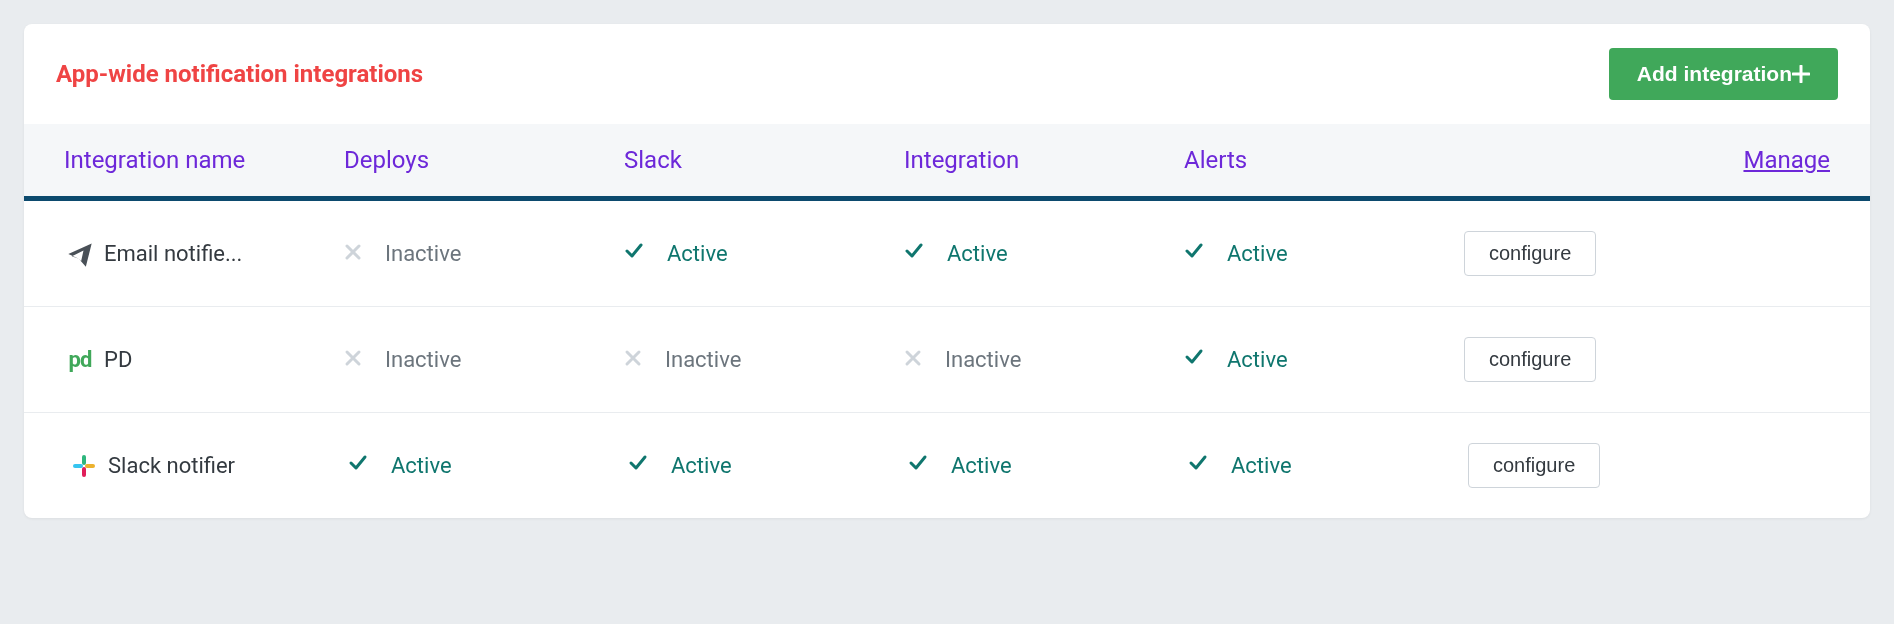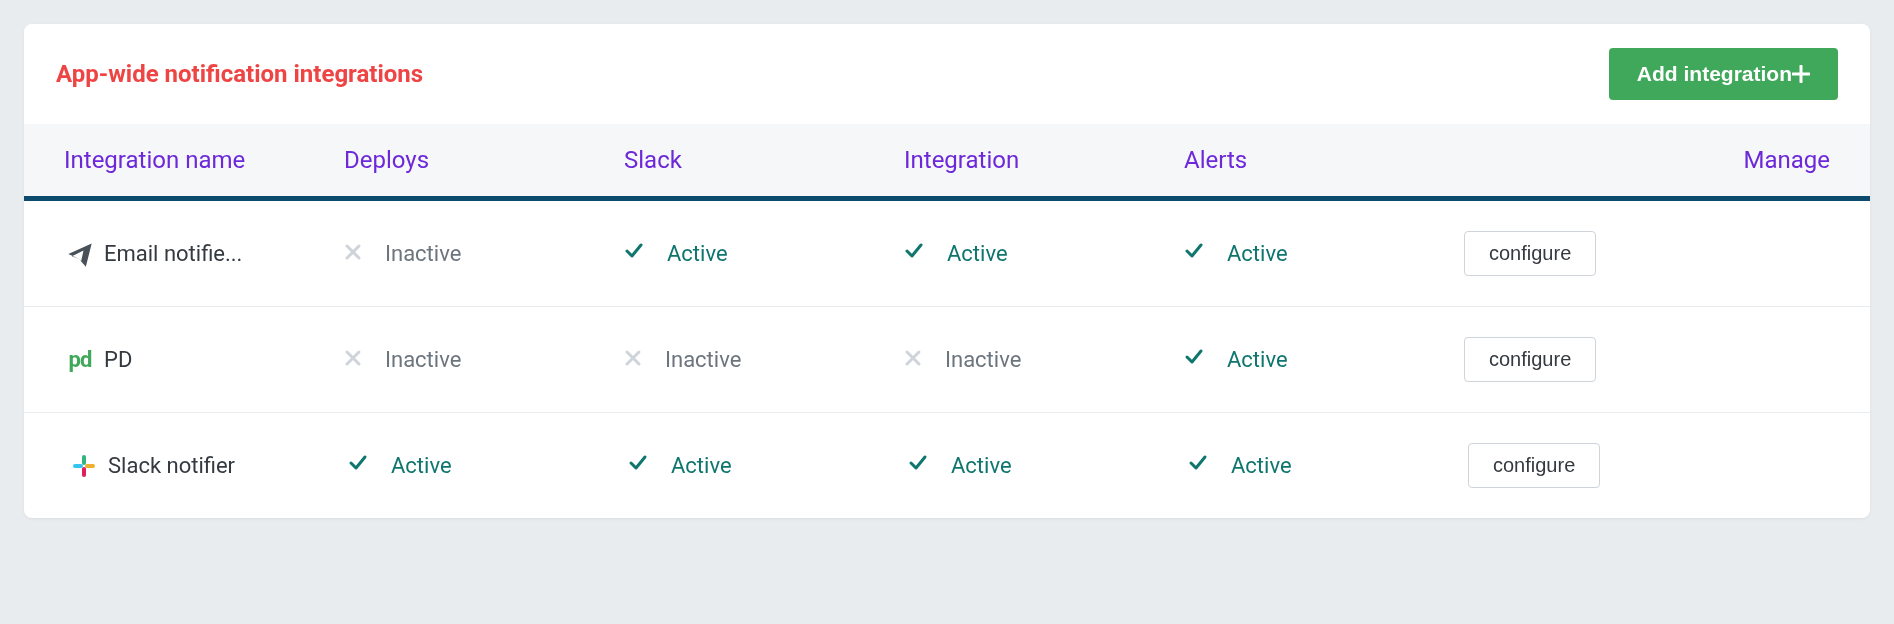--- a/index.html
+++ b/index.html
@@ -43,21 +43,21 @@
   .table-head {
     display: grid;
     grid-template-columns: 280px 280px 280px 280px 280px 1fr;
     align-items: center;
     background: #f5f7f9;
     padding: 22px 40px;
     font-size: 24px;
     color: #6d28d9;
     border-bottom: 5px solid #0c4a6e;
   }
-  .th-manage { text-align: right; }
+  .th-manage { text-align: right; text-decoration: underline; }
   .row {
     display: grid;
     grid-template-columns: 280px 280px 280px 280px 280px 1fr;
     align-items: center;
     padding: 30px 40px;
     border-bottom: 1px solid #e9ecef;
   }
   .row:last-child { border-bottom: none; padding-left: 44px; }
   .name-cell {
     display: flex;

